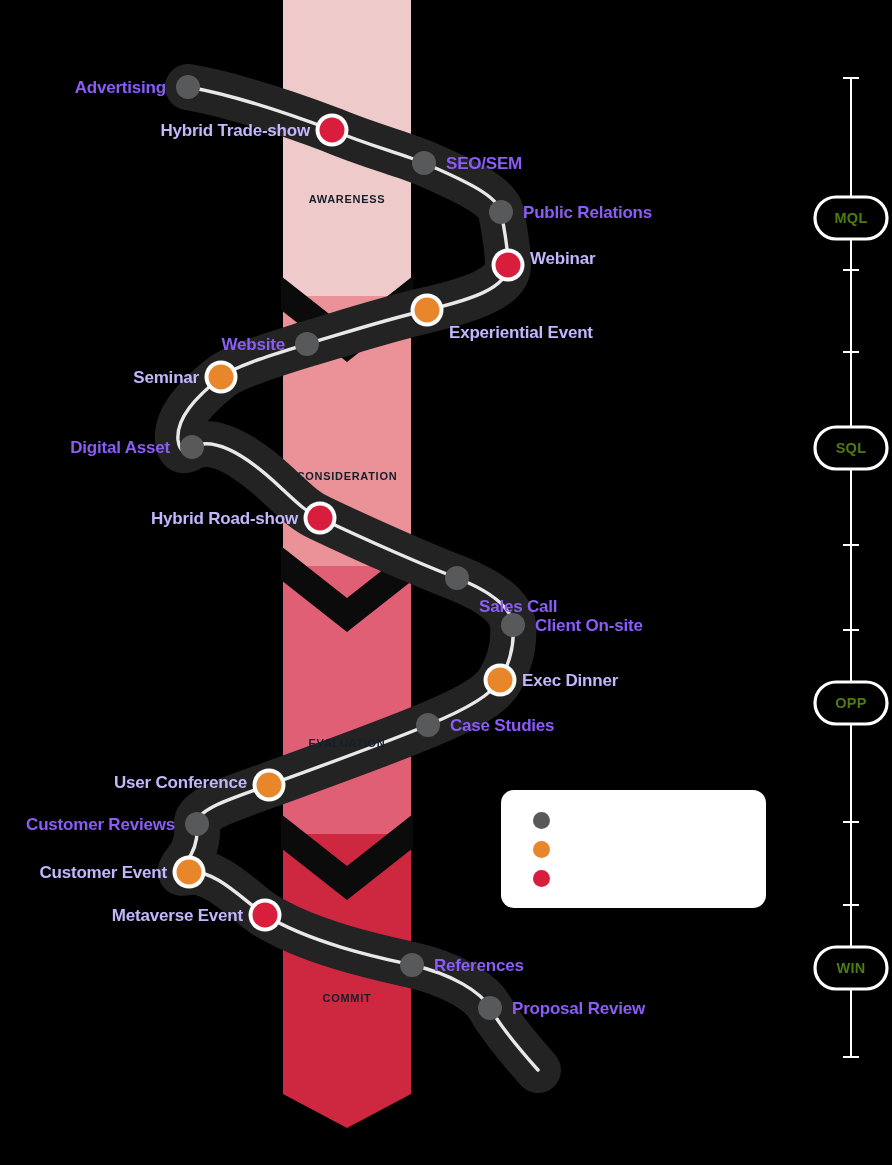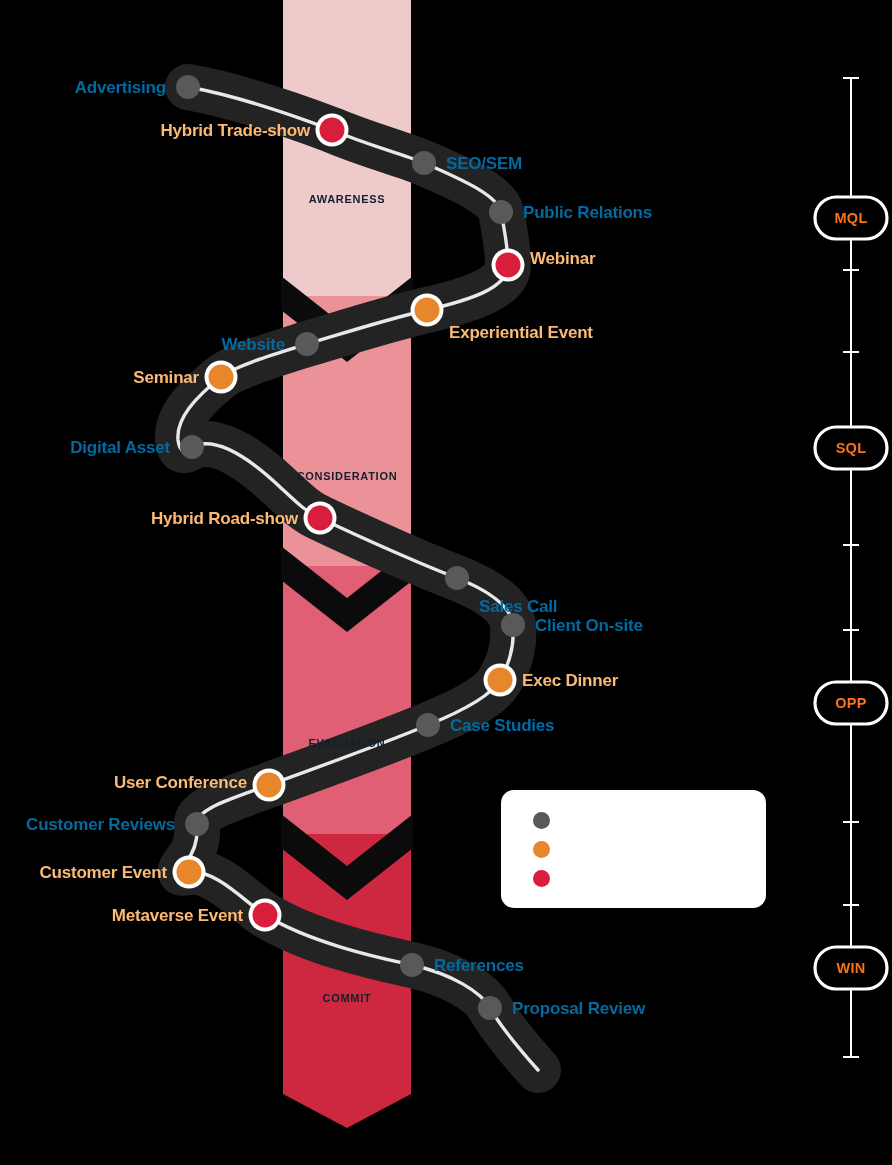--- a/index.html
+++ b/index.html
@@ -4,29 +4,29 @@
 <style>
   html,body{margin:0;padding:0;background:#000;}
   body{width:892px;height:1165px;position:relative;overflow:hidden;
        font-family:"Liberation Sans",sans-serif;}
   #stage{position:absolute;left:0;top:0;width:892px;height:1165px;}
   svg.layer{position:absolute;left:0;top:0;width:892px;height:1165px;overflow:visible;}
   #labels{position:absolute;left:0;top:0;width:892px;height:1165px;}
 
   .nodelabel{position:absolute;font-size:17px;font-weight:bold;letter-spacing:-0.2px;
              white-space:nowrap;line-height:1;}
-  .nodelabel.bright{color:#fdba74;}
-  .nodelabel.dim{color:#0369a1;}
+  .nodelabel.bright{color:#c4b5fd;}
+  .nodelabel.dim{color:#8b5cf6;}
   .nodelabel.left{transform:translate(-100%,-50%);}
   .nodelabel.right{transform:translate(0,-50%);}
 
   .stagename{position:absolute;font-size:11px;font-weight:bold;color:#12202c;
              letter-spacing:0.7px;white-space:nowrap;transform:translate(-50%,-50%);}
 
-  .axlabel{position:absolute;font-size:14.5px;font-weight:bold;color:#f97316;
+  .axlabel{position:absolute;font-size:14.5px;font-weight:bold;color:#4d7c0f;
            letter-spacing:0.3px;transform:translate(-50%,-50%);white-space:nowrap;}
 
   #legendbox{position:absolute;left:501px;top:790px;width:265px;height:118px;
              background:#ffffff;border-radius:13px;}
   .legrow{position:absolute;left:32px;display:flex;align-items:center;gap:14px;}
   .legdot{width:17px;height:17px;border-radius:50%;flex:0 0 auto;}
   .legtext{font-size:14px;font-weight:bold;color:#ffffff;white-space:nowrap;}
 </style>
 </head>
 <body>

